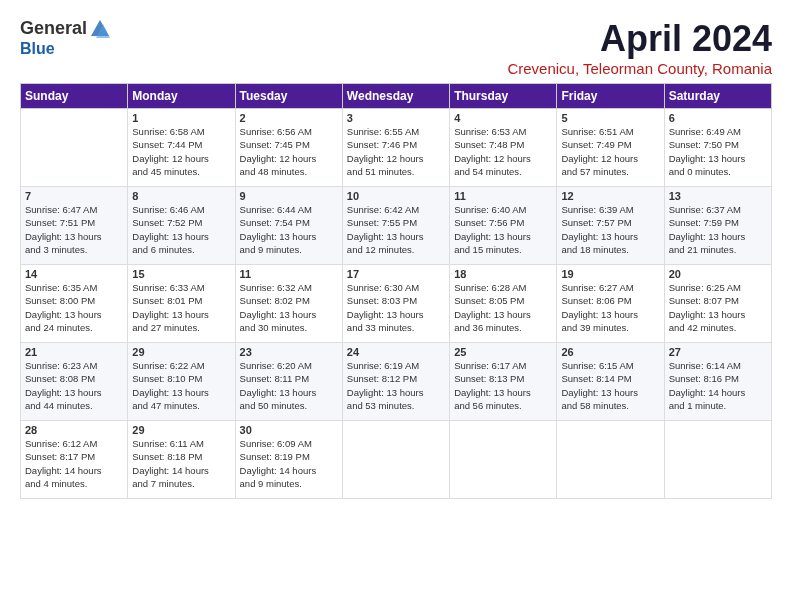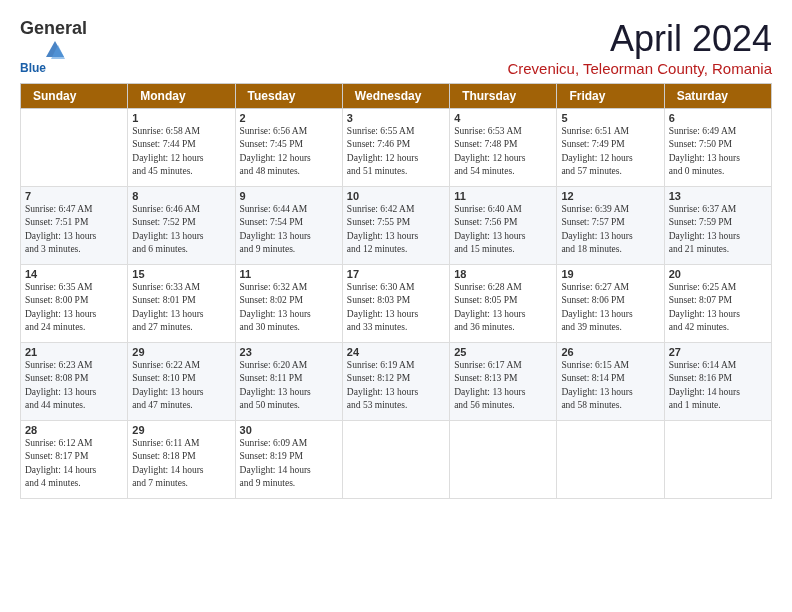--- a/index.html
+++ b/index.html
@@ -20,62 +20,60 @@
       justify-content: space-between;
       margin-bottom: 6px;
     }
     .logo {
       display: flex;
       flex-direction: column;
       align-items: flex-start;
     }
     .logo-text {
       display: flex;
-      align-items: center;
-      flex-direction: column;
     }
     .logo-general {
       font-size: 18px;
       font-weight: bold;
       color: #333;
     }
     .logo-blue {
-      font-size: 12px;
+      font-size: 16px;
       font-weight: bold;
       color: #1a5fa8;
       text-align: center;
     }
     .logo-icon {
       width: 22px;
       height: 22px;
       margin-left: 2px;
     }
     .title-block {
       text-align: right;
     }
     .month-title {
       font-size: 36px;
-      font-weight: normal;
+      font-weight: bold;
       color: #1a1a2e;
     }
     .subtitle {
       font-size: 15px;
       color: #b91c1c;
     }
     table {
       width: 100%;
       border-collapse: collapse;
       table-layout: fixed;
     }
     thead tr th {
-      background-color: #a16207;
+      background-color: #4c1d95;
       color: #fff;
       font-size: 12px;
       font-weight: bold;
-      padding: 5px 12px;
+      padding: 5px 4px;
       text-align: left;
       border: 1px solid #ccc;
     }
     tbody tr td {
       vertical-align: top;
       font-size: 9.5px;
       color: #333;
       padding: 3px 4px;
       border: 1px solid #ddd;
       height: 78px;
@@ -87,21 +85,20 @@
       background-color: #fff;
     }
     .day-number {
       font-weight: bold;
       font-size: 11px;
       display: block;
       margin-bottom: 1px;
     }
     .day-info {
       line-height: 1.4;
-      font-family: Liberation Serif, serif;
     }
   </style>
 </head>
 <body>
 
 <div class="page">
   <div class="header">
     <div class="logo">
       <div class="logo-text">
         <span class="logo-general">General</span>

